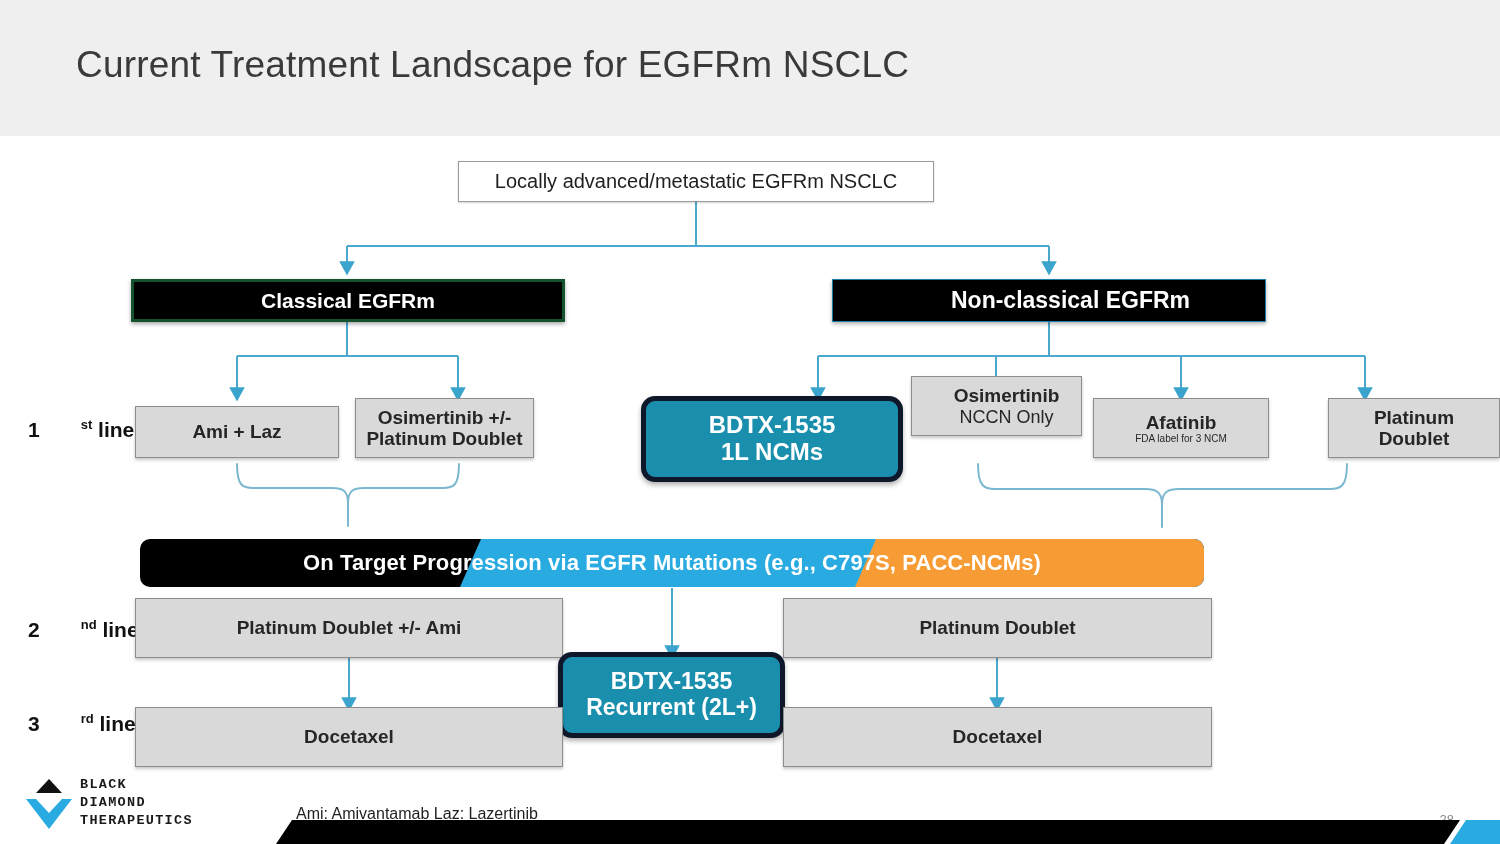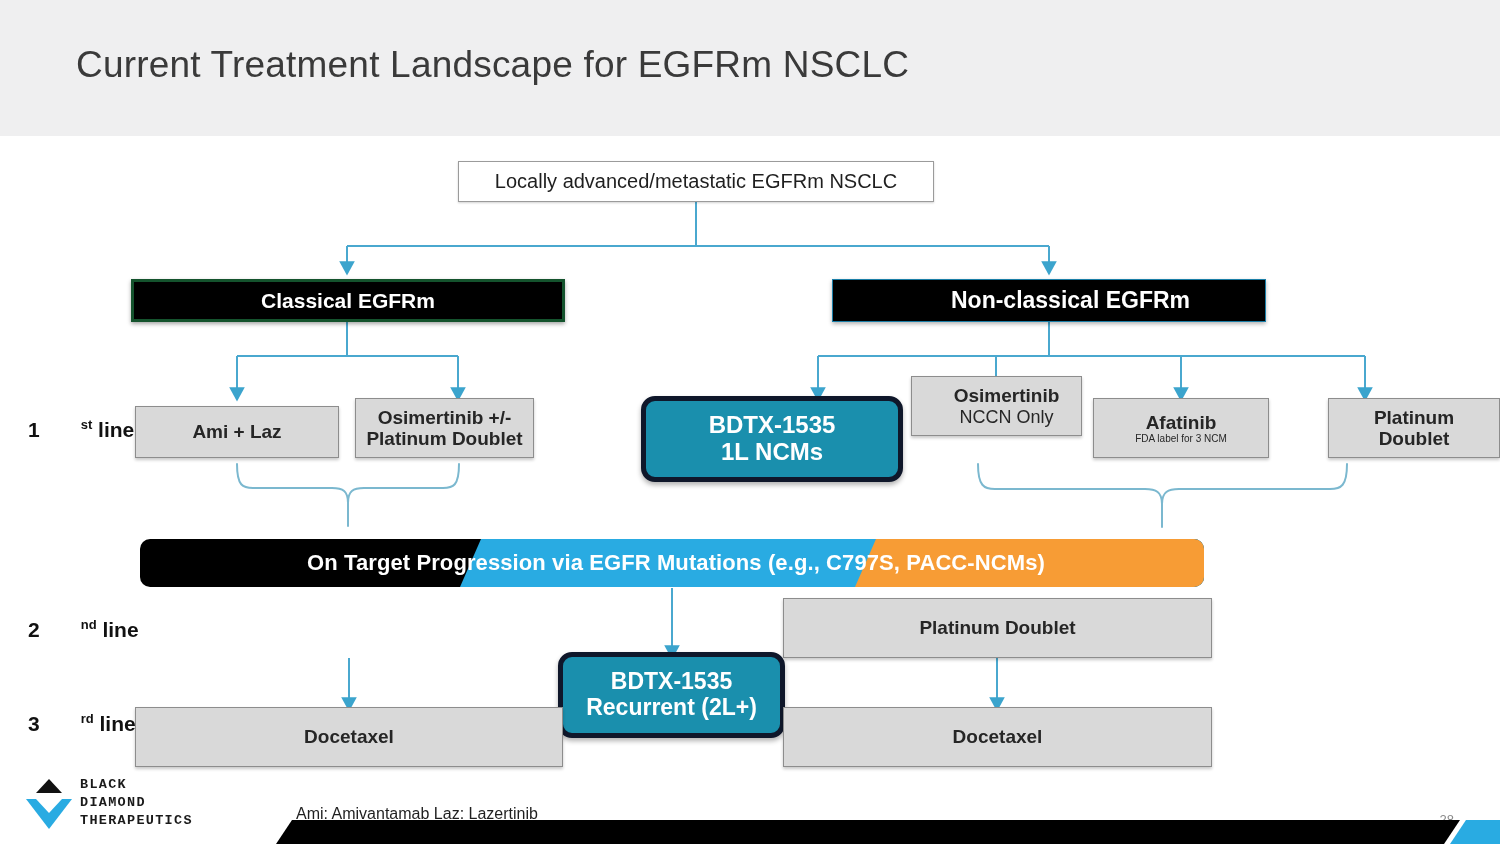--- a/index.html
+++ b/index.html
@@ -62,21 +62,21 @@
   }
 
   
   .line-label{
     position:absolute;font-size:21px;font-weight:700;color:#111;
     white-space:nowrap;
   }
   .line-label sup{font-size:13px;vertical-align:super;margin-left:41px;}
 
   
-  .prog-wrap{position:absolute;left:140px;top:539px;width:1064px;height:48px;padding-left:8px;}
+  .prog-wrap{position:absolute;left:140px;top:539px;width:1064px;height:48px;}
   .prog-text{
     position:absolute;inset:0;display:flex;align-items:center;justify-content:center;
     color:#ffffff;font-size:22px;font-weight:700;white-space:nowrap;
     z-index:3;letter-spacing:.1px;
   }
 
   
   .footnote{
     position:absolute;left:296px;top:805px;
     font-size:16px;color:#1f1f1f;white-space:nowrap;
@@ -215,20 +215,23 @@
       </defs>
       <g clip-path="url(#banclip)">
         <rect x="0" y="0" width="1064" height="48" fill="#000000"></rect>
         <polygon points="341,0 1064,0 1064,48 320,48" fill="#29abe2"></polygon>
         <polygon points="736,0 1064,0 1064,48 715,48" fill="#f79c35"></polygon>
       </g>
     </svg>
     <div class="prog-text">On Target Progression via EGFR Mutations (e.g., C797S, PACC-NCMs)</div>
   </div>
 
+  <div class="node node-gray" style="left:135px;top:598px;width:428px;height:60px;font-size:19px;">
+    <span class="l1">Platinum Doublet +/- Ami</span>
+  </div>
 
   <div class="node node-gray" style="left:783px;top:598px;width:429px;height:60px;font-size:19px;">
     <span class="l1">Platinum Doublet</span>
   </div>
 
   <div class="node node-teal" style="left:558px;top:652px;width:227px;height:86px;font-size:23px;">
     <span class="l1">BDTX-1535</span>
     <span class="l2">Recurrent (2L+)</span>
   </div>
 

